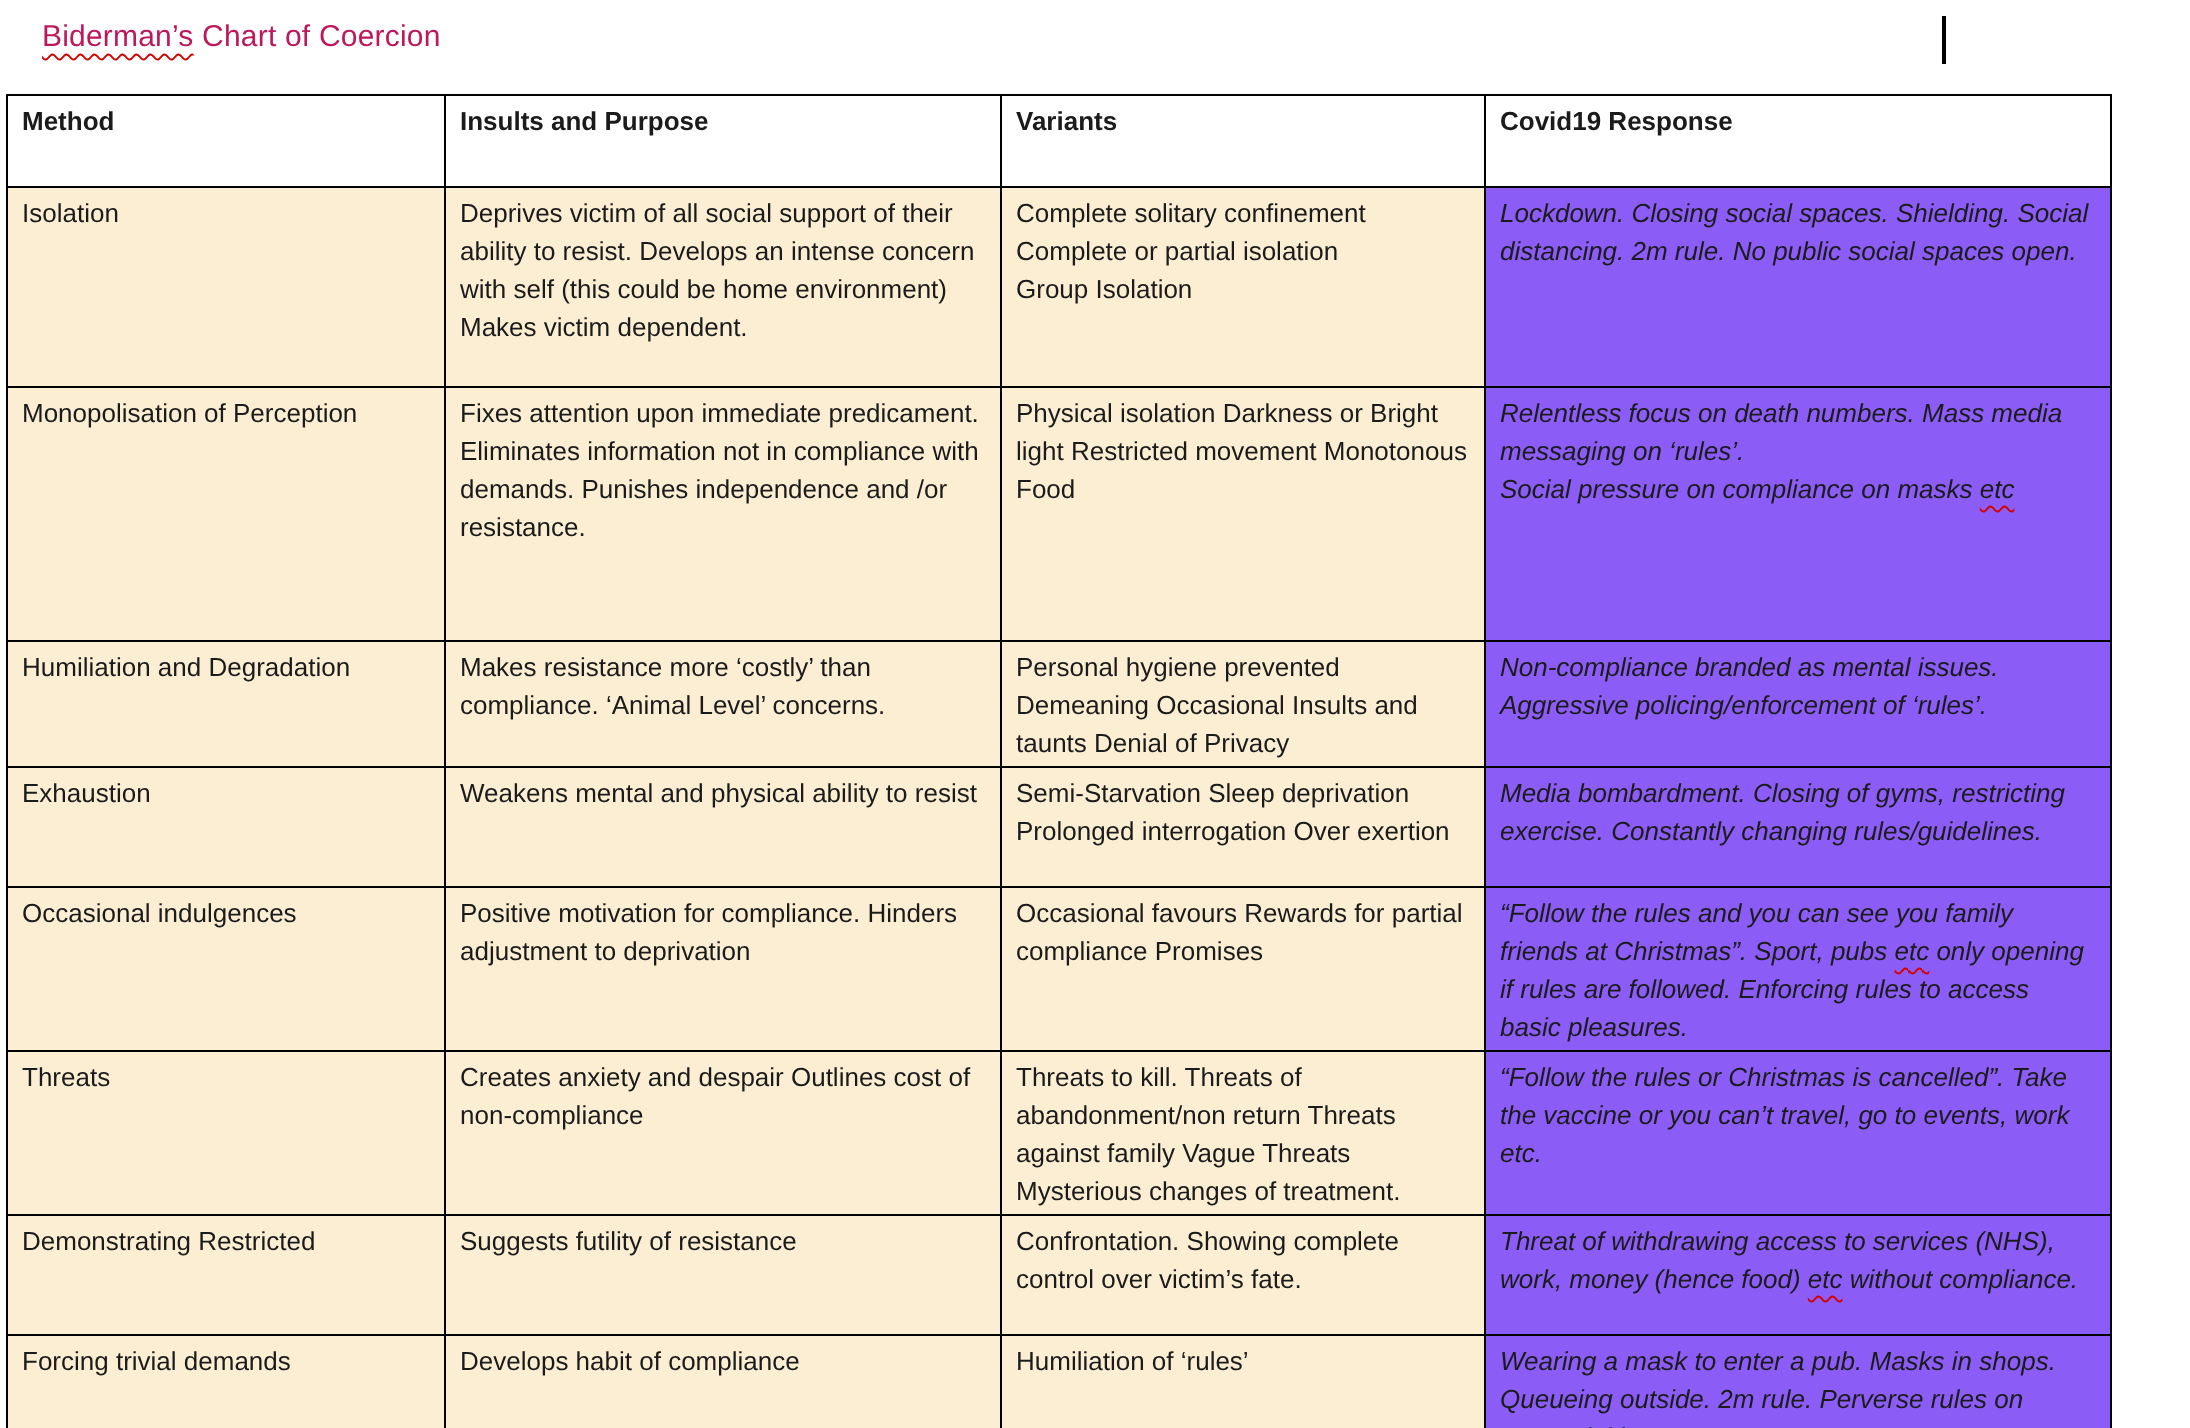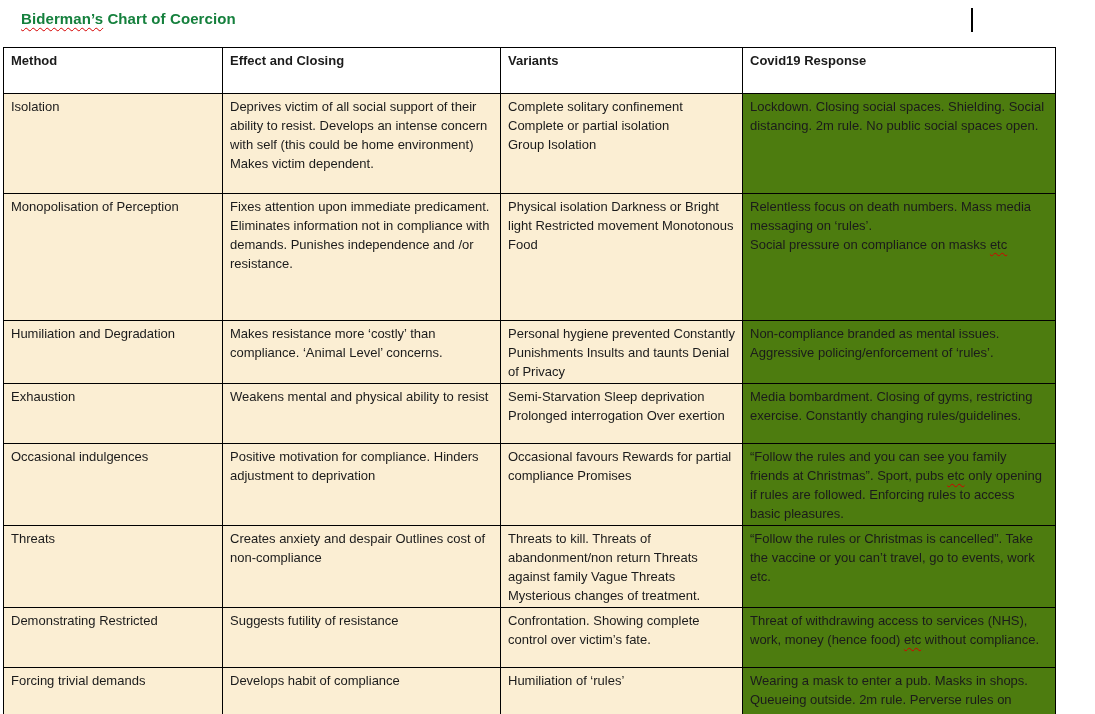--- a/index.html
+++ b/index.html
@@ -6,21 +6,21 @@
   .page {
     position:relative;
     width:1095px; height:714px;
     background:#ffffff;
     font-family:"Liberation Sans", sans-serif;
     color:#1b1b1b;
     overflow:hidden;
   }
   .doc-title {
     position:absolute; left:21px; top:10px;
-    font-size:15px; font-weight:bold; color:#15803d;
+    font-size:15px; font-weight:normal; color:#be185d;
     letter-spacing:0.1px;
   }
   .sq {
     text-decoration-line:underline;
     text-decoration-style:wavy;
     text-decoration-color:#d40000;
     text-decoration-thickness:1px;
     text-underline-offset:3px;
   }
   .caret {
@@ -43,21 +43,21 @@
     white-space:pre-wrap;
     overflow:hidden;
     font-weight:normal;
   }
   table.coercion th {
     font-weight:bold;
     height:40px;
     background:#ffffff;
   }
   td.shaded { background:#FBEED3; }
-  td.plain  { background:#4d7c0f; }
+  td.plain  { background:#8b5cf6;font-style:italic; }
   tr.h100 { height:100px;margin-left:28px; }
   tr.h99  { height:127px; }
   tr.h80  { height:80px; }
   tr.h60  { height:60px; }
 </style>
 </head>
 <body>
 
 <div class="page">
 
@@ -68,21 +68,21 @@
   <table class="coercion">
     <colgroup>
       <col style="width:219px">
         <col style="width:278px">
         <col style="width:242px">
         <col style="width:313px">
     </colgroup>
     <thead>
       <tr>
         <th>Method</th>
-        <th>Effect and Closing</th>
+        <th>Insults and Purpose</th>
         <th>Variants</th>
         <th>Covid19 Response</th>
       </tr>
     </thead>
     <tbody>
       <tr class="h100">
         <td class="shaded">Isolation</td>
         <td class="shaded">Deprives victim of all social support of their ability to resist. Develops an intense concern with self (this could be home environment) Makes victim dependent.</td>
         <td class="shaded">Complete solitary confinement
 Complete or partial isolation
@@ -92,21 +92,21 @@
       <tr class="h99">
         <td class="shaded">Monopolisation of Perception</td>
         <td class="shaded">Fixes attention upon immediate predicament. Eliminates information not in compliance with demands. Punishes independence and /or resistance.</td>
         <td class="shaded">Physical isolation Darkness or Bright light Restricted movement Monotonous Food</td>
         <td class="plain"><span>Relentless focus on death numbers. Mass media messaging on ‘rules’.
 Social pressure on compliance on masks </span><span class="sq">etc</span><span></span></td>
       </tr>
       <tr class="h60">
         <td class="shaded">Humiliation and Degradation</td>
         <td class="shaded">Makes resistance more ‘costly’ than compliance. ‘Animal Level’ concerns.</td>
-        <td class="shaded">Personal hygiene prevented Constantly Punishments Insults and taunts Denial of Privacy</td>
+        <td class="shaded">Personal hygiene prevented Demeaning Occasional Insults and taunts Denial of Privacy</td>
         <td class="plain"><span>Non-compliance branded as mental issues. Aggressive policing/enforcement of ‘rules’.</span><span class="sq"></span><span></span></td>
       </tr>
       <tr class="h60">
         <td class="shaded">Exhaustion</td>
         <td class="shaded">Weakens mental and physical ability to resist</td>
         <td class="shaded">Semi-Starvation Sleep deprivation Prolonged interrogation Over exertion</td>
         <td class="plain"><span>Media bombardment. Closing of gyms, restricting exercise. Constantly changing rules/guidelines.</span><span class="sq"></span><span></span></td>
       </tr>
       <tr class="h80">
         <td class="shaded">Occasional indulgences</td>

